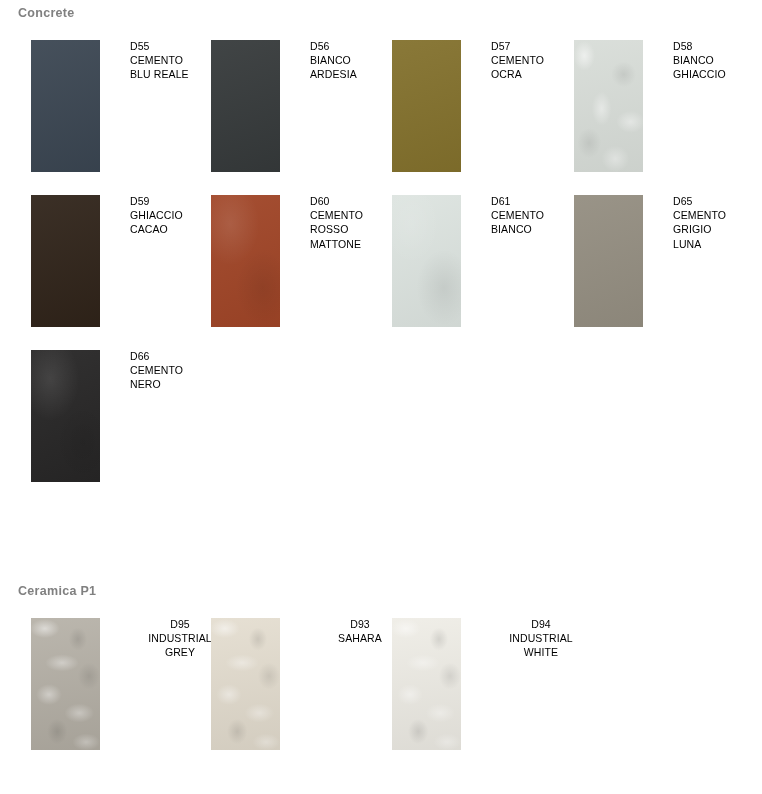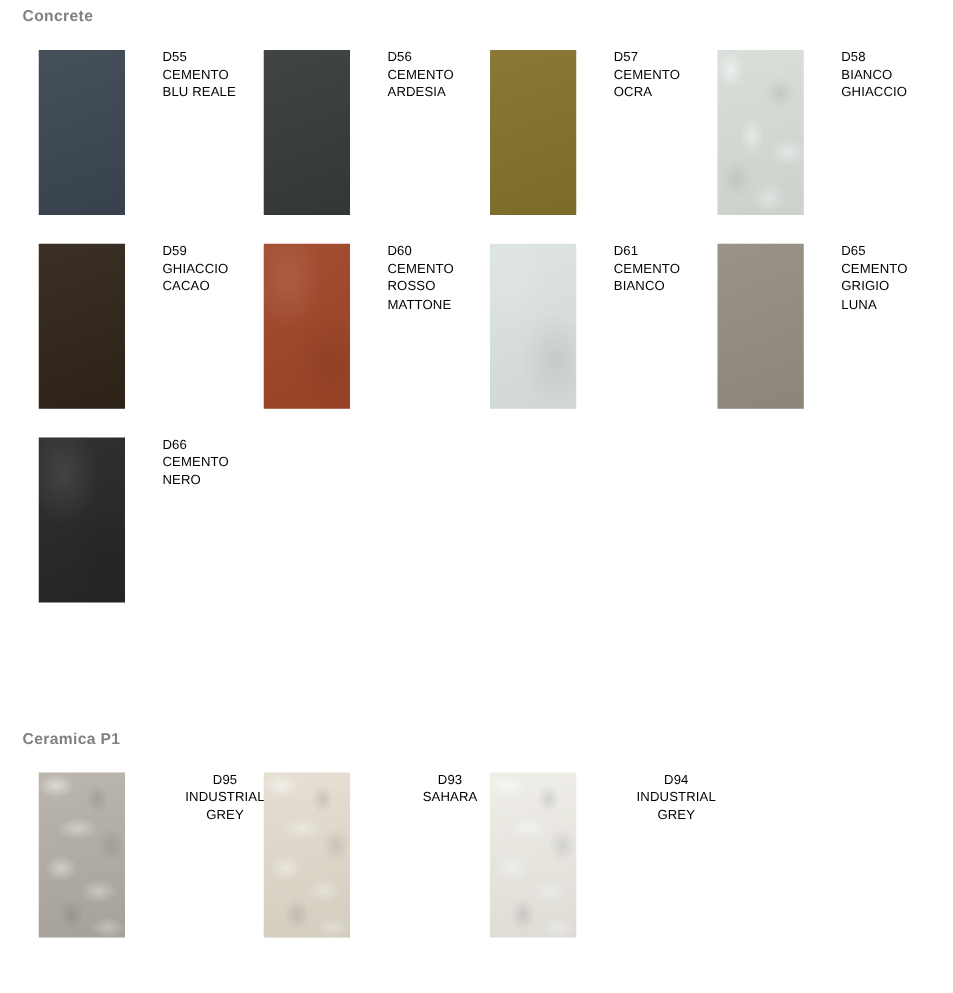--- a/index.html
+++ b/index.html
@@ -142,21 +142,21 @@
       <div class="swatch-row">
         <div class="swatch-cell col-0">
           <div class="swatch-chip tex-smooth" style="background-color: rgb(58, 69, 81);"></div>
           <div class="swatch-label">D55
 CEMENTO
 BLU REALE</div>
         </div>
         <div class="swatch-cell col-1">
           <div class="swatch-chip tex-smooth" style="background-color: rgb(53, 57, 58);"></div>
           <div class="swatch-label">D56
-CEMENTO
+BIANCO
 ARDESIA</div>
         </div>
         <div class="swatch-cell col-2">
           <div class="swatch-chip tex-smooth" style="background-color: rgb(130, 112, 44);"></div>
           <div class="swatch-label">D57
 CEMENTO
 OCRA</div>
         </div>
         <div class="swatch-cell col-3">
           <div class="swatch-chip tex-mottle" style="background-color: rgb(215, 220, 215);"></div>
@@ -220,19 +220,19 @@
         </div>
         <div class="swatch-cell col-1">
           <div class="swatch-chip tex-stone" style="background-color: rgb(227, 220, 206);"></div>
           <div class="swatch-label">D93
 SAHARA</div>
         </div>
         <div class="swatch-cell col-2">
           <div class="swatch-chip tex-stone" style="background-color: rgb(238, 236, 229);"></div>
           <div class="swatch-label">D94
 INDUSTRIAL
-GREY</div>
+WHITE</div>
         </div>
       </div>
     </div>
   </div>
 
 </div>
 
 </body></html>

